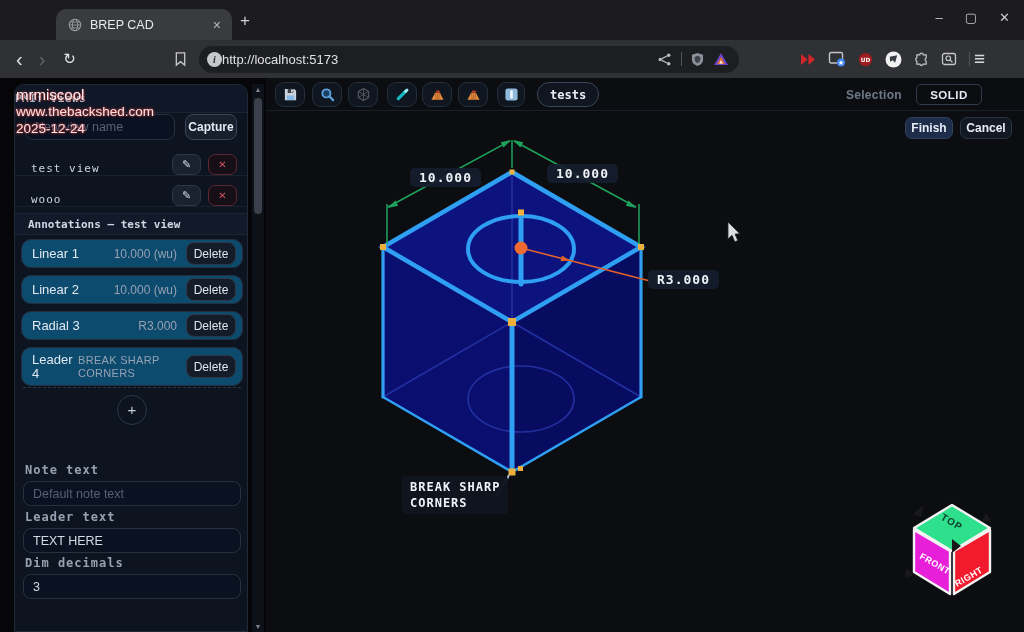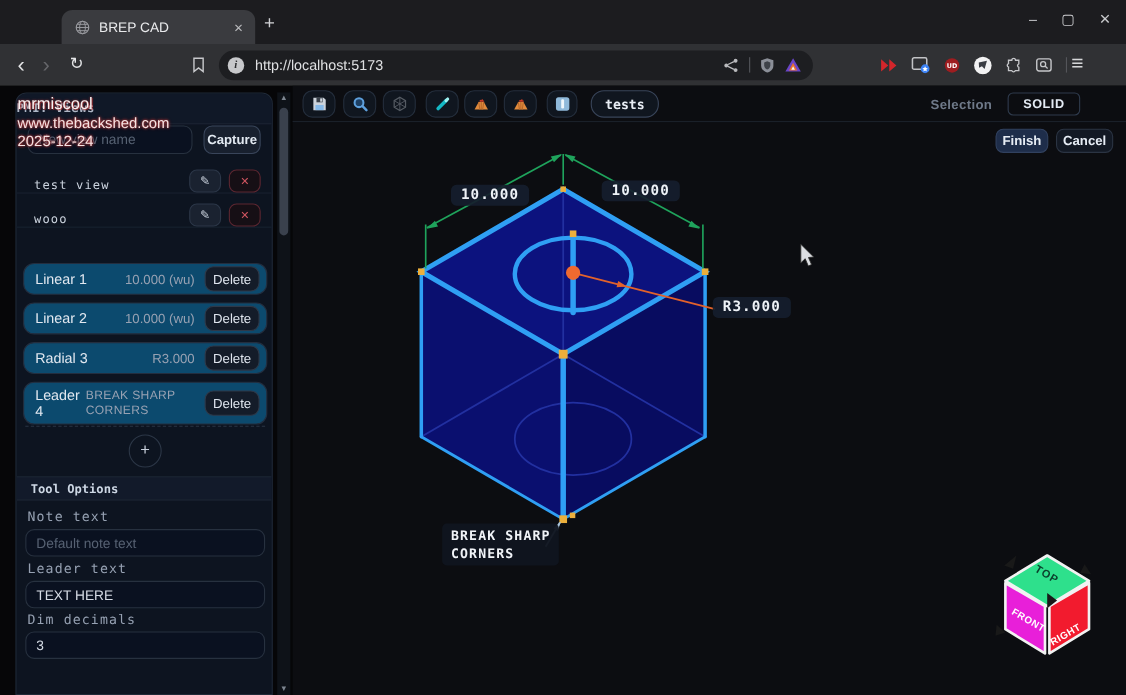--- a/index.html
+++ b/index.html
@@ -19,21 +19,21 @@
     display:flex; align-items:center; }
   .navbtn { color:#e3e4e6; font-size:20px; line-height:18px; margin-left:16px; }
   .navbtn.dim { color:#66676b; }
   .navbtn.reload { font-size:15px; margin-left:18px; }
   .bookmark { margin-left:98px; display:flex; }
   .urlpill { margin-left:12px; width:540px; height:27px; background:#1d1e21; border-radius:14px;
     display:flex; align-items:center; padding:0 10px 0 8px; }
   .infobadge { width:15px; height:15px; border-radius:50%; background:#c7c8cb; color:#2b2c2f;
     font-size:10px; font-weight:bold; display:flex; align-items:center; justify-content:center;
     font-family:"Liberation Serif",serif; font-style:italic; }
-  .urltext { color:#dfe0e2; font-size:13px; margin-left:10px; flex:1; }
+  .urltext { color:#dfe0e2; font-size:13px; flex:1; }
   .pillicons { display:flex; align-items:center; gap:9px; }
   .vsep { width:1px; height:14px; background:#54555a; }
   .extrow { display:flex; align-items:center; gap:12px; margin-left:60px; }
   .menubtn { color:#d5d6d8; font-size:19px; margin:0 14px 0 4px; }
 
   
   .page { position:absolute; left:0; top:78px; width:1024px; height:554px; background:#060608; }
 
   
   .sidebar { position:absolute; left:14px; top:6px; width:234px; height:548px;
@@ -60,21 +60,21 @@
   .annname { font-size:13px; color:#e2e8f0; width:52px; line-height:14px; }
   .annvalue { flex:1; text-align:right; font-size:12px; color:#97a1b2; padding-right:9px; }
   .annvalue.left { text-align:left; font-size:11px; line-height:13px; letter-spacing:.3px; }
   .delbtn { width:50px; height:23px; background:#141c29; border:1px solid #2e3949; border-radius:8px;
     color:#dfe5ee; font-size:12px; flex:none; }
   .addwrap { position:absolute; left:8px; top:302px; width:218px; height:44px;
     border-top:1px dashed #2a3444; display:flex; align-items:center; justify-content:center; }
   .addbtn { width:30px; height:30px; border-radius:50%; border:1px solid #2c3747; background:transparent;
     color:#c8d0dc; font-size:15px; line-height:15px; }
   .fieldlabel { position:absolute; left:10px; font-family:"DejaVu Sans Mono",monospace;
-    font-size:12px; color:#96a1b2; letter-spacing:1px; }
+    font-size:12px; color:#96a1b2; letter-spacing:1px;font-weight:bold; }
 
   
   .sb-scroll { position:absolute; left:252px; top:6px; width:12px; height:548px; background:#0e1218; }
   .sb-thumb { position:absolute; left:2px; top:14px; width:8px; height:116px; background:#3a414d; border-radius:4px; }
   .sb-arrow { position:absolute; left:0; width:12px; text-align:center; color:#7d8590; font-size:7px; }
 
   
   .canvas { position:absolute; left:266px; top:0; width:758px; height:554px; background:#0c0d11; }
   .canvas-header { position:absolute; left:0; top:0; width:100%; height:33px; border-bottom:1px solid #1a2029; }
   .toolbtn { position:absolute; top:4px; height:25px; width:30px; background:#10161f;
@@ -226,20 +226,21 @@
     <div class="viewrow" style="top:92px">
       <span class="viewname">wooo</span>
       <button class="minibtn">
           <span>✎</span>
         </button>
       <button class="minibtn del">
           <span>✕</span>
         </button>
     </div>
 
+    <div class="secheader" style="top:128px">Annotations — test view</div>
 
     <div class="anncard" style="top:154px;height:29px">
       <span class="annname">Linear 1</span>
       <span class="annvalue">10.000 (wu)</span>
       <button class="delbtn">Delete</button>
     </div>
     <div class="anncard" style="top:190px;height:29px">
       <span class="annname">Linear 2</span>
       <span class="annvalue">10.000 (wu)</span>
       <button class="delbtn">Delete</button>
@@ -253,21 +254,20 @@
       <span class="annname">Leader 4</span>
       <span class="annvalue left" style="width:108px;flex:none">BREAK SHARP CORNERS</span>
       <span style="flex:1"></span>
       <button class="delbtn">Delete</button>
     </div>
 
     <div class="addwrap">
       <button class="addbtn">+</button>
     </div>
 
-    <div class="secheader" style="top:348px">Tool Options</div>
 
     <span class="fieldlabel" style="top:378px">Note text</span>
     <input class="sb-input" style="left: 8px; top: 396px; width: 218px; height: 25px;" placeholder="Default note text">
 
     <span class="fieldlabel" style="top:425px">Leader text</span>
     <input class="sb-input" style="left: 8px; top: 443px; width: 218px; height: 25px;" value="TEXT HERE">
 
     <span class="fieldlabel" style="top:471px">Dim decimals</span>
     <input class="sb-input" style="left: 8px; top: 489px; width: 218px; height: 25px;" value="3">
   </aside>

